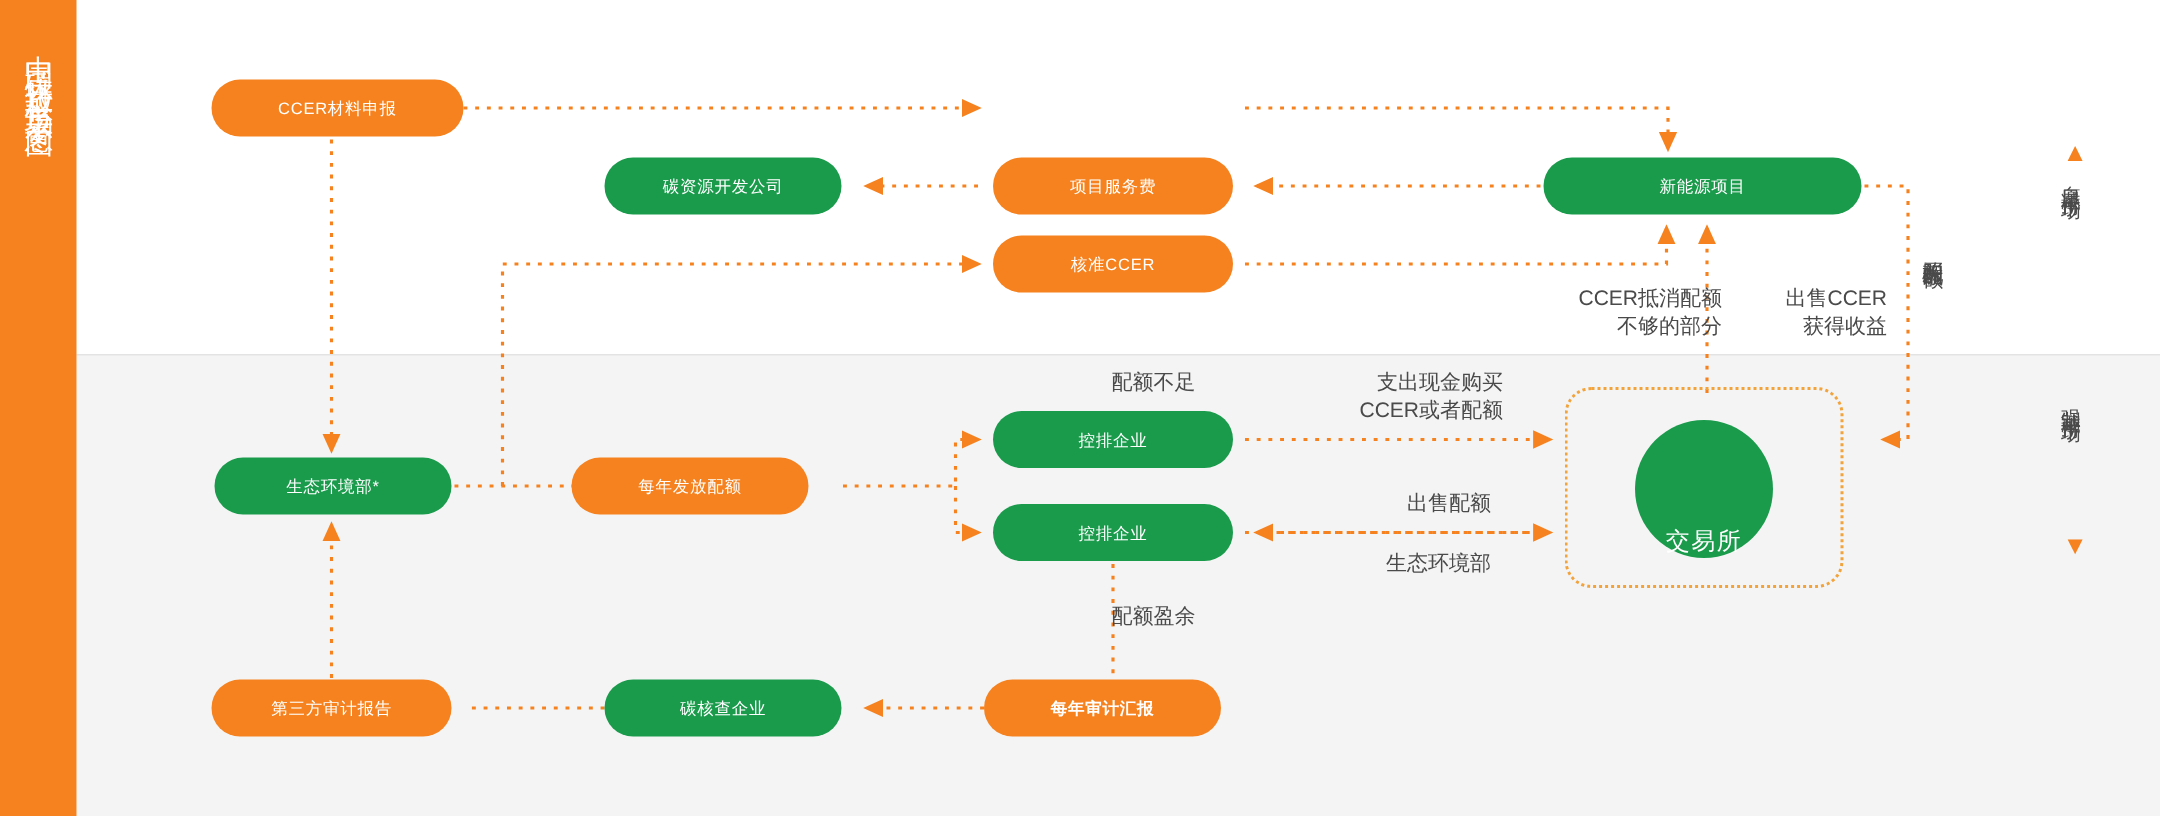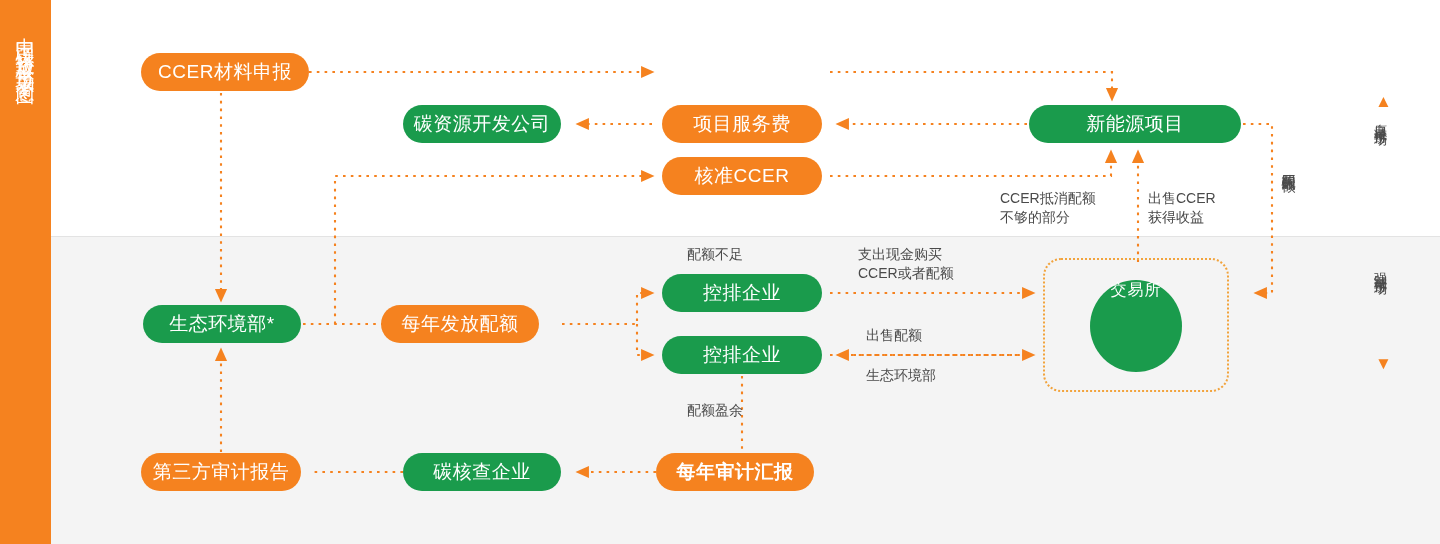--- a/index.html
+++ b/index.html
@@ -14,34 +14,34 @@
   .titlebar{position:absolute;left:0;top:0;width:51px;height:544px;background:#F5821F;
             display:flex;align-items:flex-start;justify-content:center;}
   .titlebar .vtext{writing-mode:vertical-rl;text-orientation:upright;color:#ffffff;
             font-size:19px;letter-spacing:5px;line-height:1;margin-top:22px;white-space:nowrap;}
 
   
   #wires{position:absolute;left:0;top:0;width:1440px;height:544px;}
 
   
   .node{position:absolute;display:flex;align-items:center;justify-content:center;
-        height:38px;border-radius:19px;color:#ffffff;font-size:19px;white-space:nowrap;
+        height:38px;border-radius:19px;color:#ffffff;font-size:11px;white-space:nowrap;
         letter-spacing:.5px;}
   .node.orange{background:#F5821F;}
   .node.green{background:#1A9B4C;}
 
   .circlenode{position:absolute;width:92px;height:92px;border-radius:50%;background:#1A9B4C;
-        display:flex;align-items:flex-start;justify-content:center;color:#fff;font-size:16px;letter-spacing:1px;}
+        display:flex;align-items:flex-end;justify-content:center;color:#fff;font-size:16px;letter-spacing:1px;}
 
   
   .tradebox{position:absolute;left:1043px;top:258px;width:186px;height:134px;border-radius:18px;
         border:2px dotted #F2A33C;box-sizing:border-box;}
 
   
-  .lab{position:absolute;color:#4a4a4a;font-size:14px;line-height:19px;text-align:left;white-space:pre;}
+  .lab{position:absolute;color:#4a4a4a;font-size:14px;line-height:19px;text-align:right;white-space:pre;}
   .vlab{position:absolute;color:#4a4a4a;font-size:14px;line-height:16px;
         writing-mode:vertical-rl;text-orientation:upright;letter-spacing:1px;white-space:nowrap;}
   .market-lab{position:absolute;color:#4a4a4a;font-size:13px;line-height:15px;
         writing-mode:vertical-rl;text-orientation:upright;letter-spacing:2px;white-space:nowrap;}
   .mk-arrow{position:absolute;color:#F5821F;font-size:17px;line-height:1;}
 </style>
 </head>
 <body>
 
 <div id="stage">

